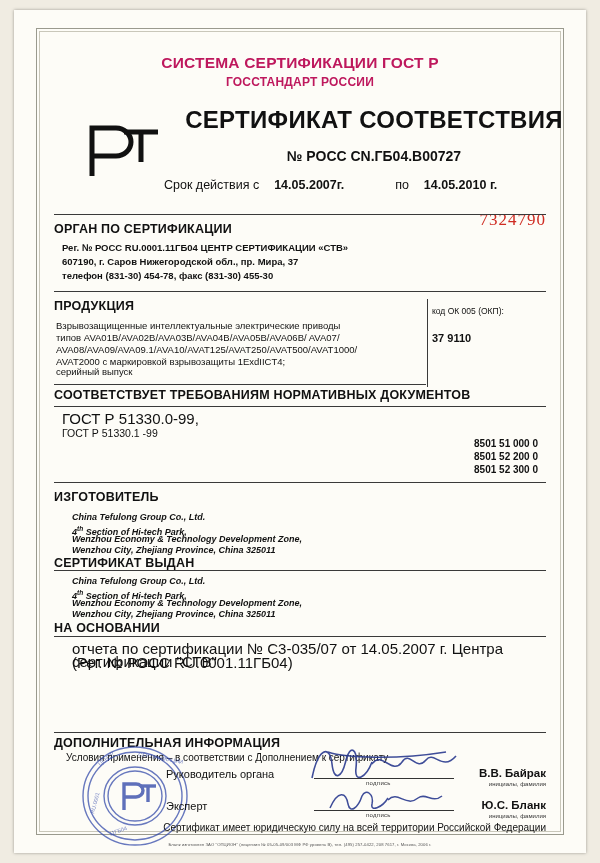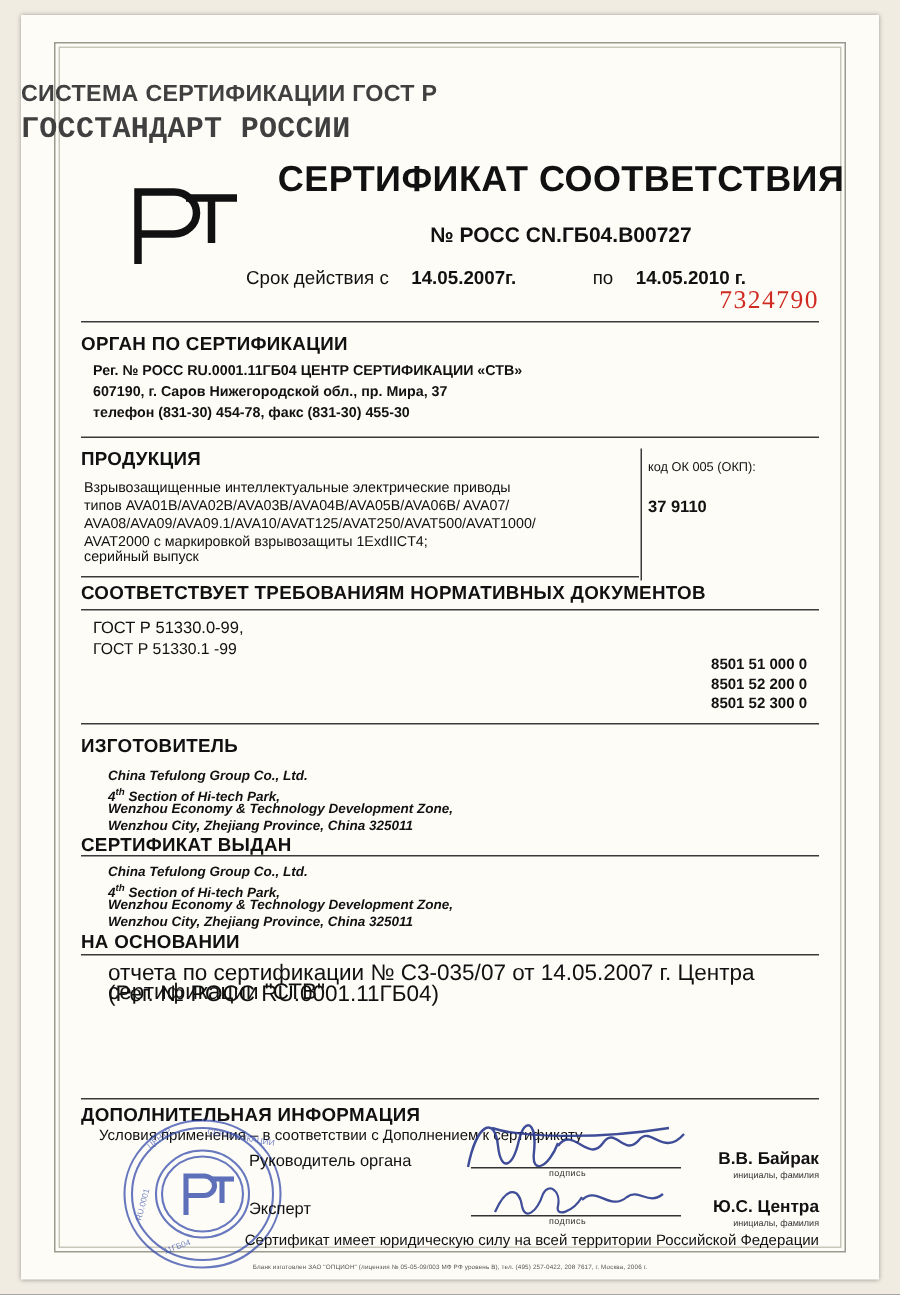--- a/index.html
+++ b/index.html
@@ -40,26 +40,26 @@
     left: 25px;
     top: 21px;
     right: 25px;
     bottom: 21px;
     border: 1px solid #c9c7ba;
   }
 
   .hdr {
     position: absolute;
     left: 0; right: 0;
-    text-align: left;
-    font-weight: bold;
-    color: #404040;
+    text-align: center;
+    font-weight: bold;
+    color: #be185d;
   }
   .hdr1 { top: 44px; font-size: 15.5px; letter-spacing: 0.2px; }
-  .hdr2 { top: 65px; font-size: 20px; letter-spacing: 0.2px; font-family: Liberation Mono, monospace; }
+  .hdr2 { top: 65px; font-size: 12px; letter-spacing: 0.2px; }
 
   .title {
     position: absolute;
     left: 150px;
     top: 96px;
     width: 420px;
     text-align: center;
     font-size: 24px;
     font-weight: bold;
     letter-spacing: 0.3px;
@@ -95,21 +95,21 @@
     font-size: 12.5px;
     color: #111;
   }
   .validity .f { font-weight: bold; }
   .validity .gap1 { display: inline-block; width: 8px; }
   .validity .gap2 { display: inline-block; width: 44px; }
 
   .serial {
     position: absolute;
     right: 40px;
-    top: 180px;
+    top: 200px;
     font-size: 17px;
     color: #cf2b22;
     font-family: "Liberation Serif", serif;
     letter-spacing: 1px;
     margin-left: 16px;
   }
 
   .hline {
     position: absolute;
     left: 40px;
@@ -313,21 +313,21 @@
     <div class="body-text" style="left:42px; top:356px">серийный выпуск</div>
 
     <div class="okp-box"></div>
     <div class="okp-title">код ОК 005 (ОКП):</div>
     <div class="okp-code">37 9110</div>
 
     <div class="hline" style="top:374px; right:160px"></div>
     <div class="sect-label" style="left:40px; top:378px">СООТВЕТСТВУЕТ ТРЕБОВАНИЯМ НОРМАТИВНЫХ ДОКУМЕНТОВ</div>
 
     <div class="hline" style="top:396px"></div>
-    <div class="body-text" style="left:48px; top:403px; font-size:11px">ГОСТ Р 51330.0-99,</div>
+    <div class="body-text" style="left:48px; top:403px; font-size:15px">ГОСТ Р 51330.0-99,</div>
     <div class="body-text" style="left:48px; top:417px; font-size:10.5px">ГОСТ Р 51330.1 -99</div>
 
     <div class="codes">
       <div>8501 51 000 0</div>
       <div>8501 52 200 0</div>
       <div>8501 52 300 0</div>
     </div>
 
     <div class="hline" style="top:472px"></div>
     <div class="sect-label" style="left:40px; top:480px">ИЗГОТОВИТЕЛЬ</div>
@@ -386,21 +386,21 @@
           <path d="M6 40 C12 10, 24 6, 26 26 C28 44, 36 40, 40 22 C44 6, 52 10, 50 30 C48 46, 60 40, 66 24"></path>
           <path d="M66 26 C76 12, 86 38, 96 24 C104 12, 110 34, 120 22 C128 12, 136 34, 150 18"></path>
           <path d="M22 14 C40 20, 90 22, 140 14"></path>
         </g>
       </svg>
     </div>
 
     <div class="sig-role" style="left:152px; top:790px">Эксперт</div>
     <div class="sig-line" style="left:300px; top:800px; width:140px"></div>
     <div class="sig-underlabel" style="left:352px; top:802px">подпись</div>
-    <div class="sig-name" style="top:789px">Ю.С. Центра</div>
+    <div class="sig-name" style="top:789px">Ю.С. Бланк</div>
     <div class="sig-name-sub" style="top:803px">инициалы, фамилия</div>
 
     <div class="sign-scribble" style="left:312px; top:776px">
       <svg width="120" height="28" viewBox="0 0 120 28">
         <g fill="none" stroke="#2b3b8f" stroke-width="1.5" opacity="0.9">
           <path d="M4 22 C12 4, 20 6, 22 18 C24 28, 32 22, 36 10 C40 2, 48 8, 46 18 C44 26, 56 22, 62 12"></path>
           <path d="M62 14 C72 4, 80 22, 92 12 C100 6, 106 18, 116 10"></path>
         </g>
       </svg>
     </div>

